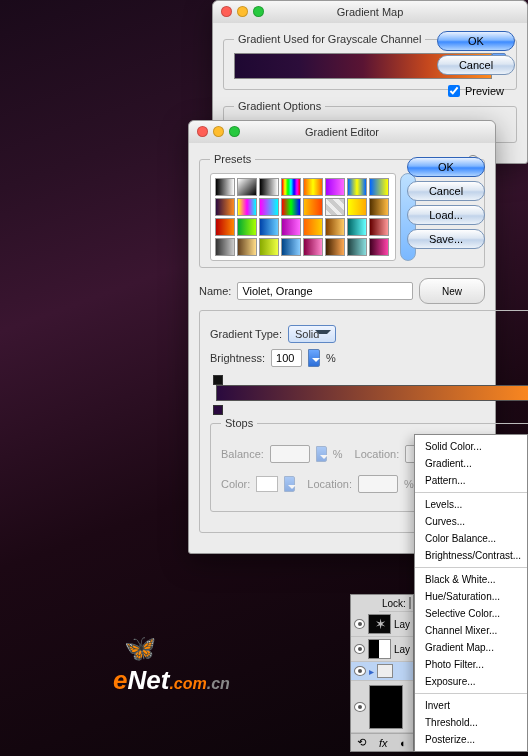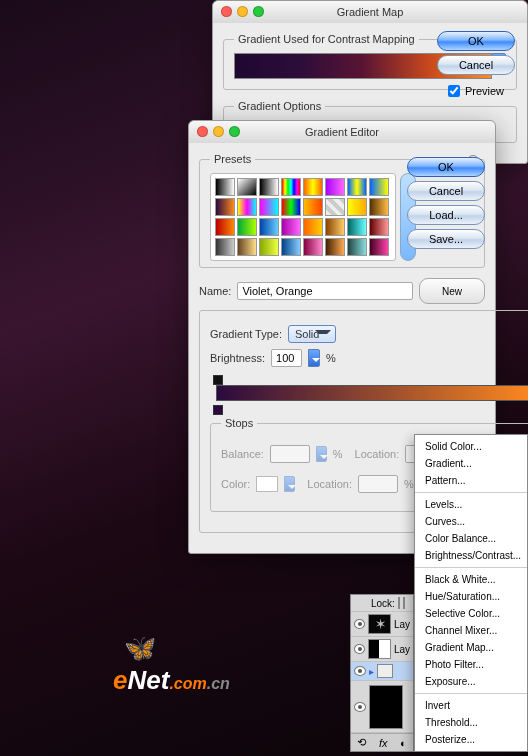--- a/index.html
+++ b/index.html
@@ -55,21 +55,21 @@
 
 
 #panel{ position:absolute; right:114px; bottom:4px; width:64px; background:#d8d8d8; border:1px solid #888; font-size:10px; }
 #panel .prow{display:flex;align-items:center;gap:3px;padding:2px 3px;border-bottom:1px solid #c2c2c2;}
 .eye{width:12px;height:10px;border:1px solid #777;border-radius:50%;background:#fff;position:relative;}
 .eye::after{content:"";position:absolute;left:3px;top:2px;width:4px;height:4px;background:#555;border-radius:50%;}
 .thumb{width:26px;height:20px;border:1px solid #888;background:#000;}
 .thumb.half{background:linear-gradient(90deg,#000 50%,#fff 50%);}
 .thumb.x{background:#070707;position:relative;}
 .thumb.x::after{content:"✶";color:#bbb;position:absolute;left:6px;top:1px;font-size:14px;}
-.lockrow{padding:2px 20px;display:flex;align-items:center;gap:3px;border-bottom:1px solid #c2c2c2;}
+.lockrow{padding:2px 3px;display:flex;align-items:center;gap:3px;border-bottom:1px solid #c2c2c2;margin-left:28px;}
 .sq{width:12px;height:12px;border:1px solid #888;background:#fff;}
 #panel .ft{background:#cfcfcf;height:18px;display:flex;align-items:center;justify-content:space-around;border-top:1px solid #aaa;font-size:11px;}
 
 #menu{ position:absolute; right:0; bottom:4px; width:114px; background:#fff; border:1px solid #888; box-shadow:-4px 4px 10px rgba(0,0,0,.25); font-size:10px; padding:3px 0;}
 #menu .mi{padding:3px 10px;white-space:nowrap;cursor:default;}
 #menu hr{border:none;border-top:1px solid #ccc;margin:3px 0;}
 
 
 .wm{position:absolute;left:113px;bottom:60px;font-size:26px;font-weight:700;font-style:italic;}
 .wm .e{color:#ff7a00;} .wm .net{color:#fff;} .wm .com{color:#ff7a00;font-size:16px;} .wm .cn{color:#888;font-size:16px;}
@@ -82,21 +82,21 @@
   <div class="titlebar">
     <div class="traffic">
       <span class="dot r"></span>
       <span class="dot y"></span>
       <span class="dot g"></span>
     </div>
     <span>Gradient Map</span>
   </div>
   <div class="content">
     <fieldset>
-      <legend>Gradient Used for Contrast Mapping</legend>
+      <legend>Gradient Used for Grayscale Channel</legend>
       <div style="display:flex">
         <div class="gstrip big" style="flex:1"></div>
         <span class="drop"></span>
       </div>
     </fieldset>
     <fieldset>
       <legend>Gradient Options</legend>
       <label class="chk">
         <input type="checkbox" style="">
         <span>Dither</span>

